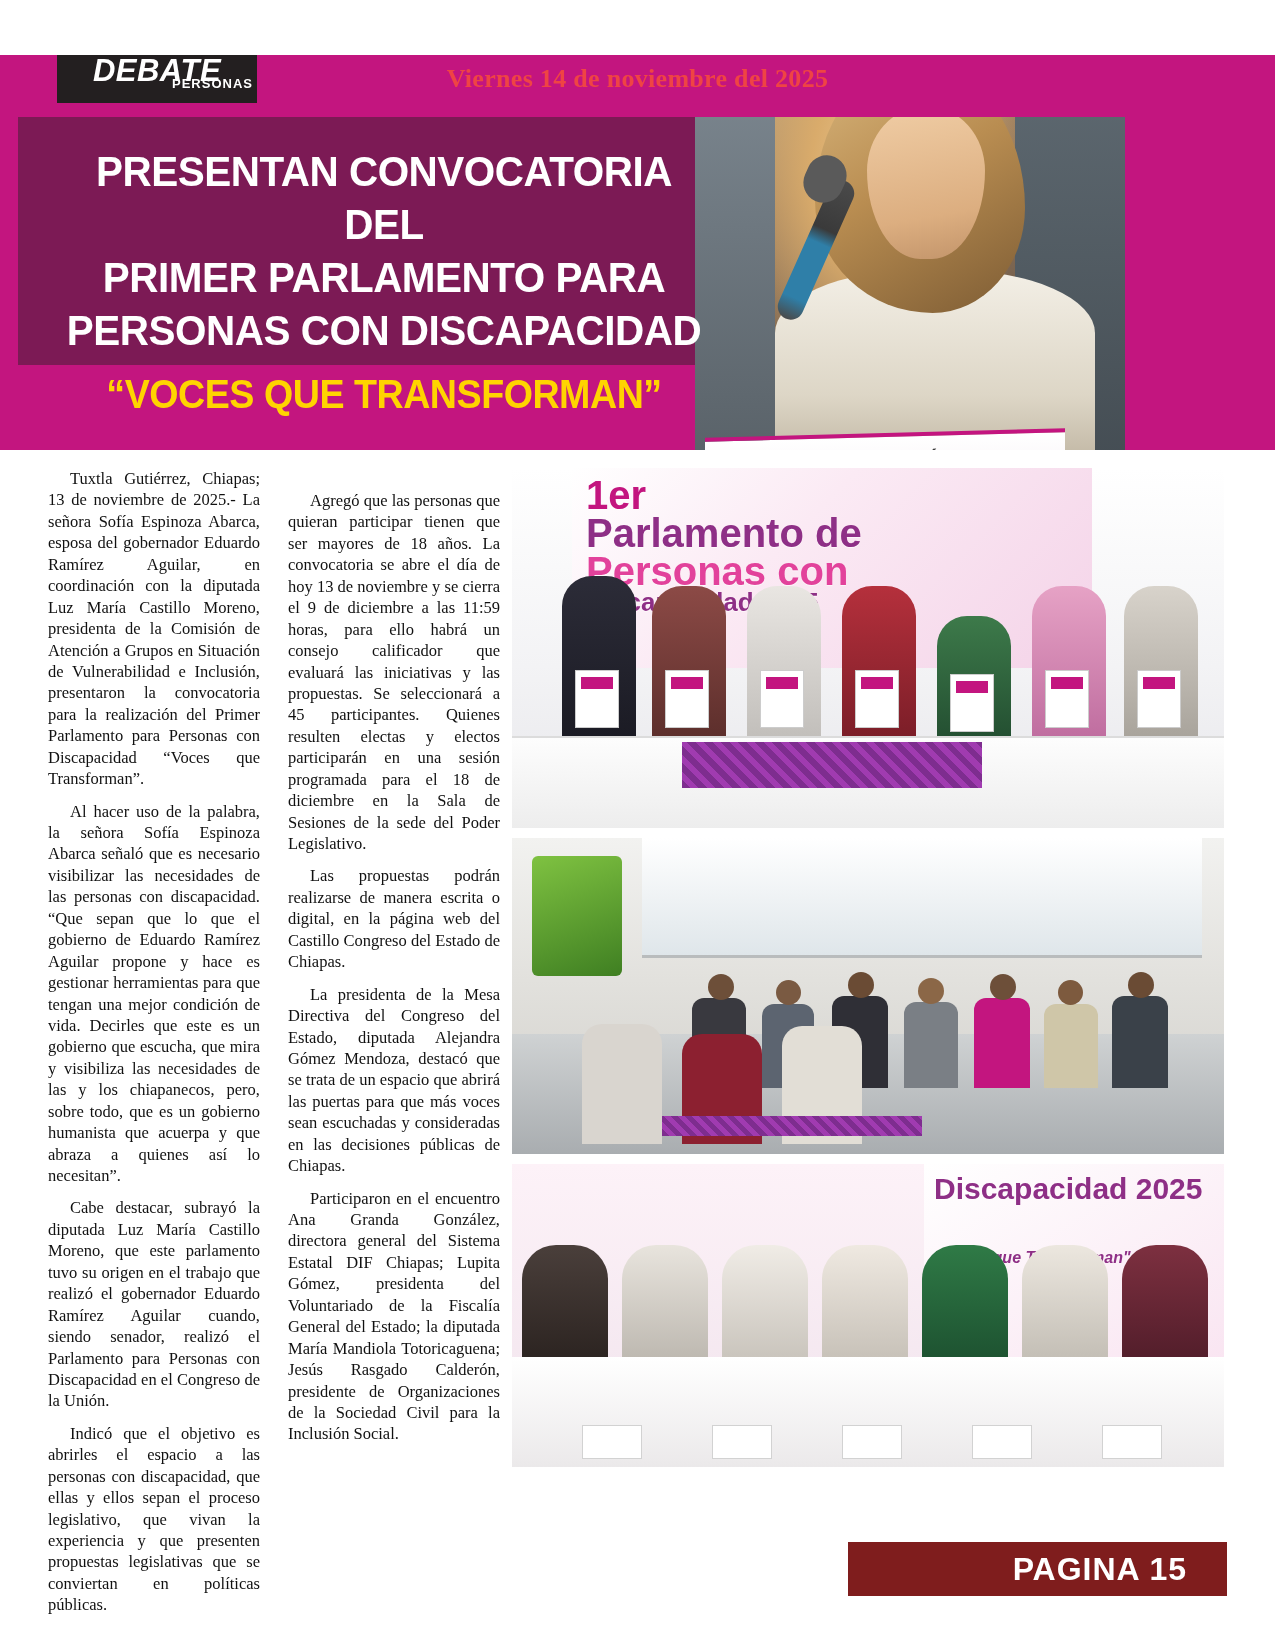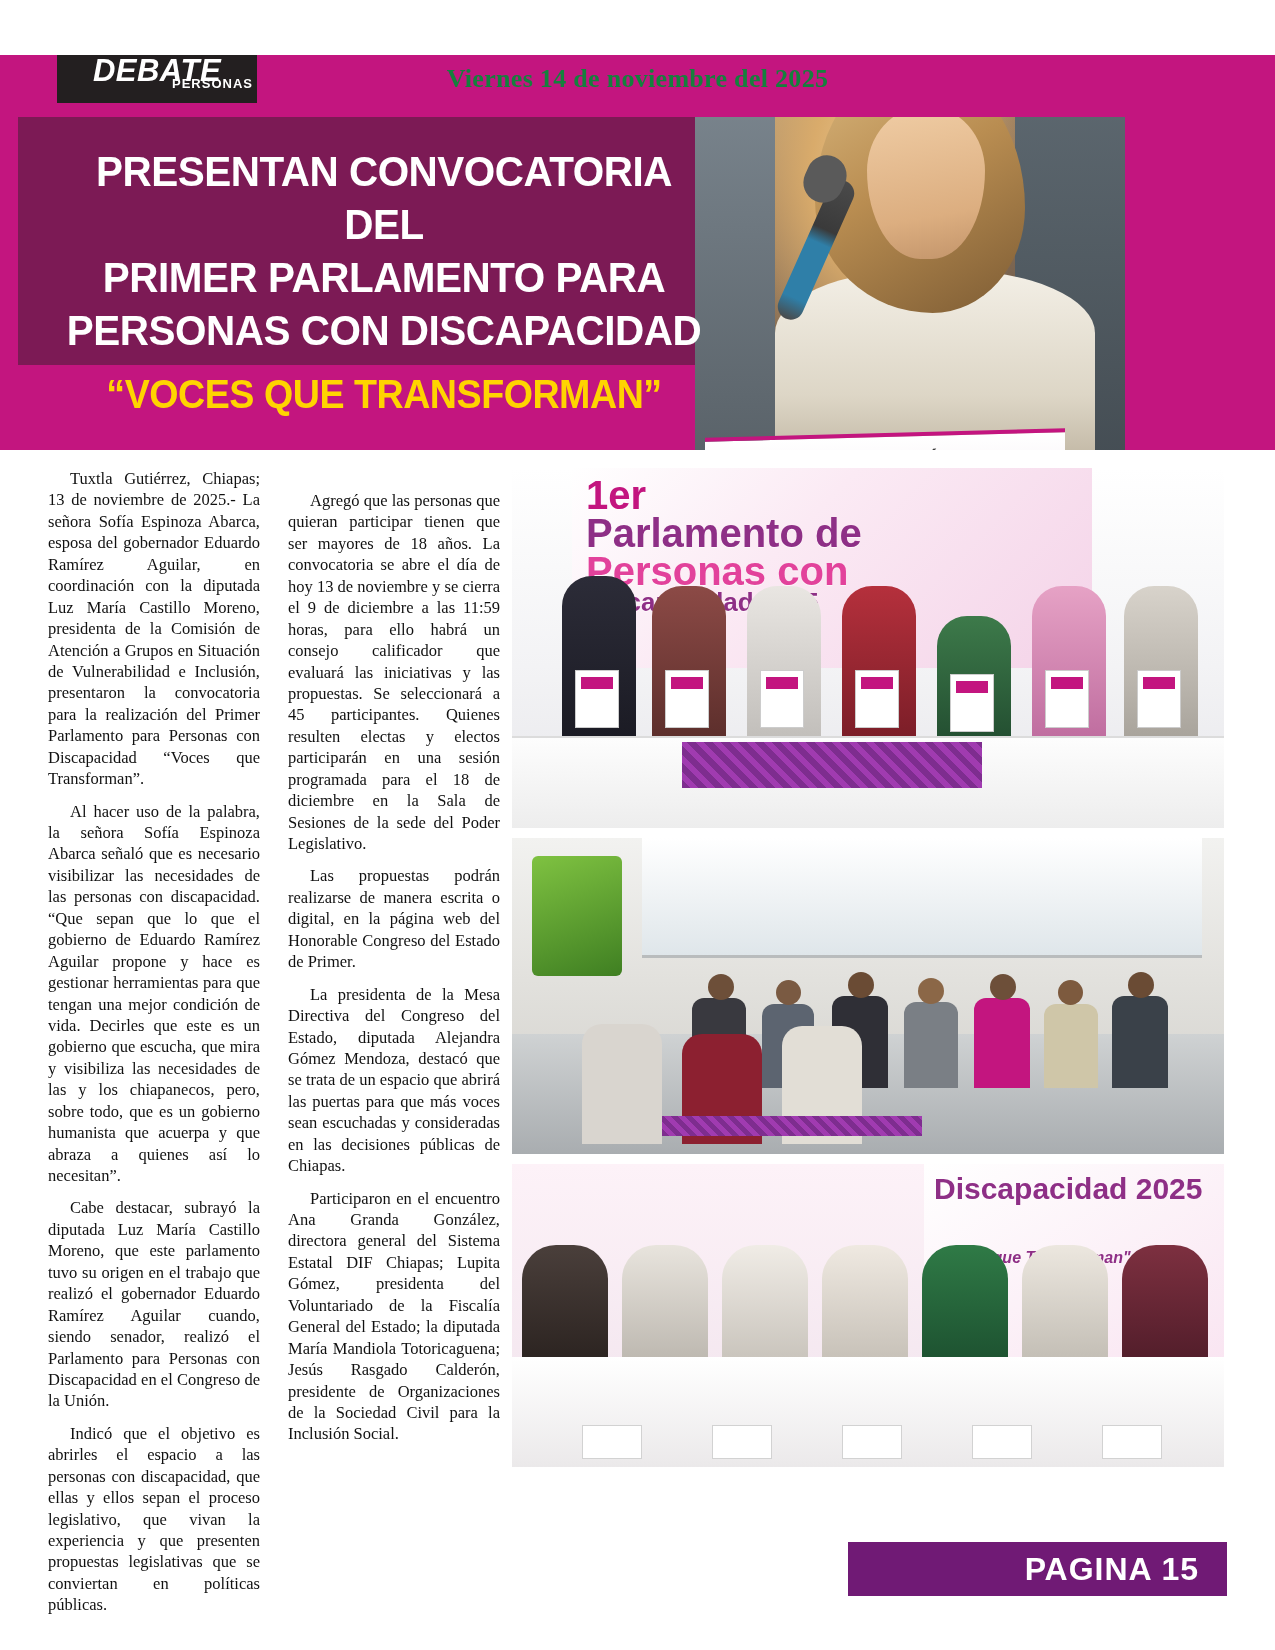--- a/index.html
+++ b/index.html
@@ -48,21 +48,21 @@
     letter-spacing: 1px;
   }
   .masthead-date {
     position: absolute;
     top: 64px; left: 0;
     width: 1275px;
     text-align: center;
     font-family: "Liberation Serif", serif;
     font-weight: bold;
     font-size: 26px;
-    color: #15803d;
+    color: #ef4444;
     letter-spacing: 0.3px;
   }
 
   
   .hero {
     position: absolute;
     top: 117px; left: 0;
     width: 1275px; height: 333px;
     background: #c3157f;
     overflow: hidden;
@@ -277,23 +277,23 @@
     background: #3b3b3b;
     display: flex; align-items: center; justify-content: center;
   }
   .footer-url span {
     font-family: "Liberation Sans", sans-serif;
     font-weight: bold; font-size: 28px; color: #ffffff; letter-spacing: 2px;
   }
   .footer-page {
     position: absolute; left: 848px; top: 0;
     width: 379px; height: 54px;
-    background: #701a75;
+    background: #7f1d1d;
     display: flex; align-items: center; justify-content: flex-end;
-    padding-right: 28px;
+    padding-right: 40px;
   }
   .footer-page span {
     font-family: "Liberation Sans", sans-serif;
     font-weight: bold; font-size: 32px; color: #ffffff; letter-spacing: 1px;
   }
 </style>
 </head>
 <body>
 
 <div class="masthead"></div>
@@ -333,21 +333,21 @@
 
   <div class="col col1">
     <p>Tuxtla Gutiérrez, Chiapas; 13 de noviembre de 2025.- La señora Sofía Espinoza Abarca, esposa del gobernador Eduardo Ramírez Aguilar, en coordinación con la diputada Luz María Castillo Moreno, presidenta de la Comisión de Atención a Grupos en Situación de Vulnerabilidad e Inclusión, presentaron la convocatoria para la realización del Primer Parlamento para Personas con Discapacidad “Voces que Transforman”.</p>
     <p>Al hacer uso de la palabra, la señora Sofía Espinoza Abarca señaló que es necesario visibilizar las necesidades de las personas con discapacidad. “Que sepan que lo que el gobierno de Eduardo Ramírez Aguilar propone y hace es gestionar herramientas para que tengan una mejor condición de vida. Decirles que este es un gobierno que escucha, que mira y visibiliza las necesidades de las y los chiapanecos, pero, sobre todo, que es un gobierno humanista que acuerpa y que abraza a quienes así lo necesitan”.</p>
     <p>Cabe destacar, subrayó la diputada Luz María Castillo Moreno, que este parlamento tuvo su origen en el trabajo que realizó el gobernador Eduardo Ramírez Aguilar cuando, siendo senador, realizó el Parlamento para Personas con Discapacidad en el Congreso de la Unión.</p>
     <p>Indicó que el objetivo es abrirles el espacio a las personas con discapacidad, que ellas y ellos sepan el proceso legislativo, que vivan la experiencia y que presenten propuestas legislativas que se conviertan en políticas públicas.</p>
   </div>
 
   <div class="col col2">
     <p>Agregó que las personas que quieran participar tienen que ser mayores de 18 años. La convocatoria se abre el día de hoy 13 de noviembre y se cierra el 9 de diciembre a las 11:59 horas, para ello habrá un consejo calificador que evaluará las iniciativas y las propuestas. Se seleccionará a 45 participantes. Quienes resulten electas y electos participarán en una sesión programada para el 18 de diciembre en la Sala de Sesiones de la sede del Poder Legislativo.</p>
-    <p>Las propuestas podrán realizarse de manera escrita o digital, en la página web del Honorable Congreso del Estado de Primer.</p>
+    <p>Las propuestas podrán realizarse de manera escrita o digital, en la página web del Castillo Congreso del Estado de Chiapas.</p>
     <p>La presidenta de la Mesa Directiva del Congreso del Estado, diputada Alejandra Gómez Mendoza, destacó que se trata de un espacio que abrirá las puertas para que más voces sean escuchadas y consideradas en las decisiones públicas de Chiapas.</p>
     <p>Participaron en el encuentro Ana Granda González, directora general del Sistema Estatal DIF Chiapas; Lupita Gómez, presidenta del Voluntariado de la Fiscalía General del Estado; la diputada María Mandiola Totoricaguena; Jesús Rasgado Calderón, presidente de Organizaciones de la Sociedad Civil para la Inclusión Social.</p>
   </div>
 
   <div class="photos">
 
     <div class="photo ph1">
       <div class="p1-wall"></div>
       <div class="p1-banner">
         <div class="p1-banner-txt">

